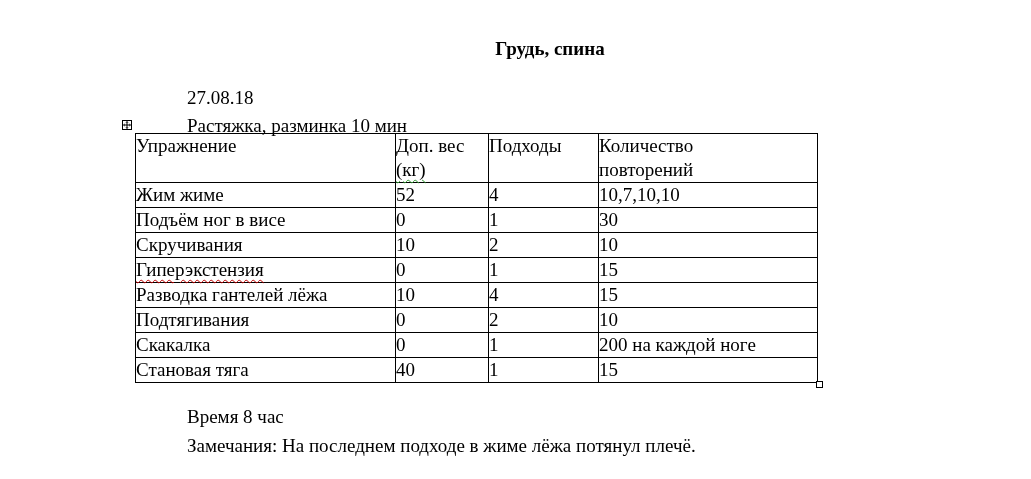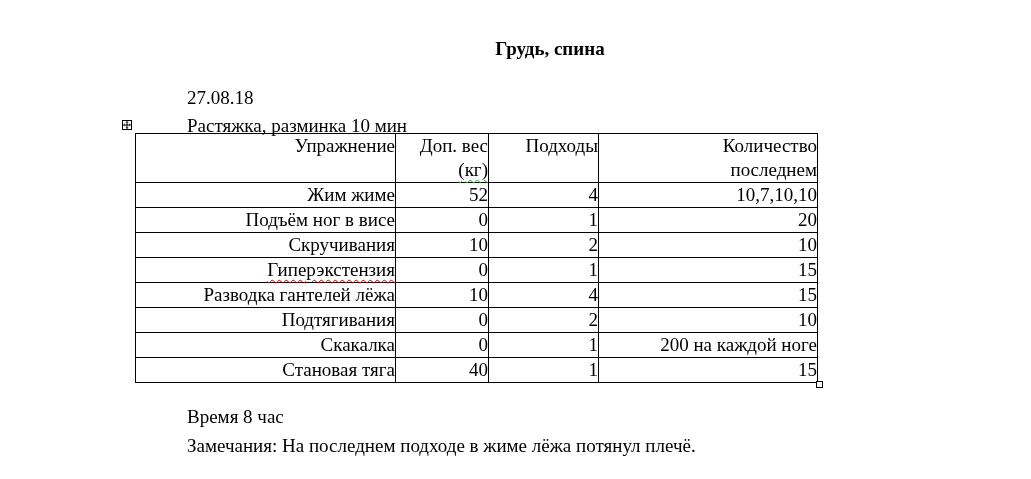--- a/index.html
+++ b/index.html
@@ -8,21 +8,21 @@
   .title { position:absolute; left:0; width:1100px; top:38px; text-align:center;
            font-weight:bold; font-size:19px; }
   .line { position:absolute; left:145px; font-size:19px; line-height:24px; white-space:nowrap;margin-left:42px; }
   .move-handle { position:absolute; left:122px; top:120px; width:10px; height:10px;
                  border:1px solid #000; box-sizing:border-box; background:#fff; }
   .move-handle svg { position:absolute; left:0; top:0; }
   .resize-handle { position:absolute; left:816px; top:381px; width:7px; height:7px;
                    border:1px solid #000; box-sizing:border-box; background:#fff; }
   table { position:absolute; left:135px; top:133px; border-collapse:collapse;
           font-size:19px; }
-  td, th { border:1px solid #000; padding:0; text-align:right; font-weight:normal;
+  td, th { border:1px solid #000; padding:0; text-align:left; font-weight:normal;
            line-height:24px; vertical-align:top; }
   th { height:48px; }
   td { height:24px; }
   .c1 { width:259px; } .c2 { width:92px; } .c3 { width:109px; } .c4 { width:218px; }
   .squiggle { text-decoration: underline wavy #c00000; text-decoration-thickness:1px; text-underline-offset:3px; }
   .squiggle-green { text-decoration: underline wavy #2e9a2e; text-decoration-thickness:1px; text-underline-offset:3px; }
 </style>
 </head>
 <body>
 
@@ -42,36 +42,36 @@
   <thead>
     <tr>
       <th class="c1">Упражнение</th>
       <th class="c2">
         <div>Доп. вес</div>
         <div><span class="squiggle-green">(кг)</span></div>
       </th>
       <th class="c3">Подходы</th>
       <th class="c4">
         <div>Количество</div>
-        <div>последнем</div>
+        <div>повторений</div>
       </th>
     </tr>
   </thead>
   <tbody>
     <tr>
       <td>Жим жиме</td>
       <td>52</td>
       <td>4</td>
       <td>10,7,10,10</td>
     </tr>
     <tr>
       <td>Подъём ног в висе</td>
       <td>0</td>
       <td>1</td>
-      <td>20</td>
+      <td>30</td>
     </tr>
     <tr>
       <td>Скручивания</td>
       <td>10</td>
       <td>2</td>
       <td>10</td>
     </tr>
     <tr>
       <td><span class="squiggle">Гиперэкстензия</span></td>
       <td>0</td>

